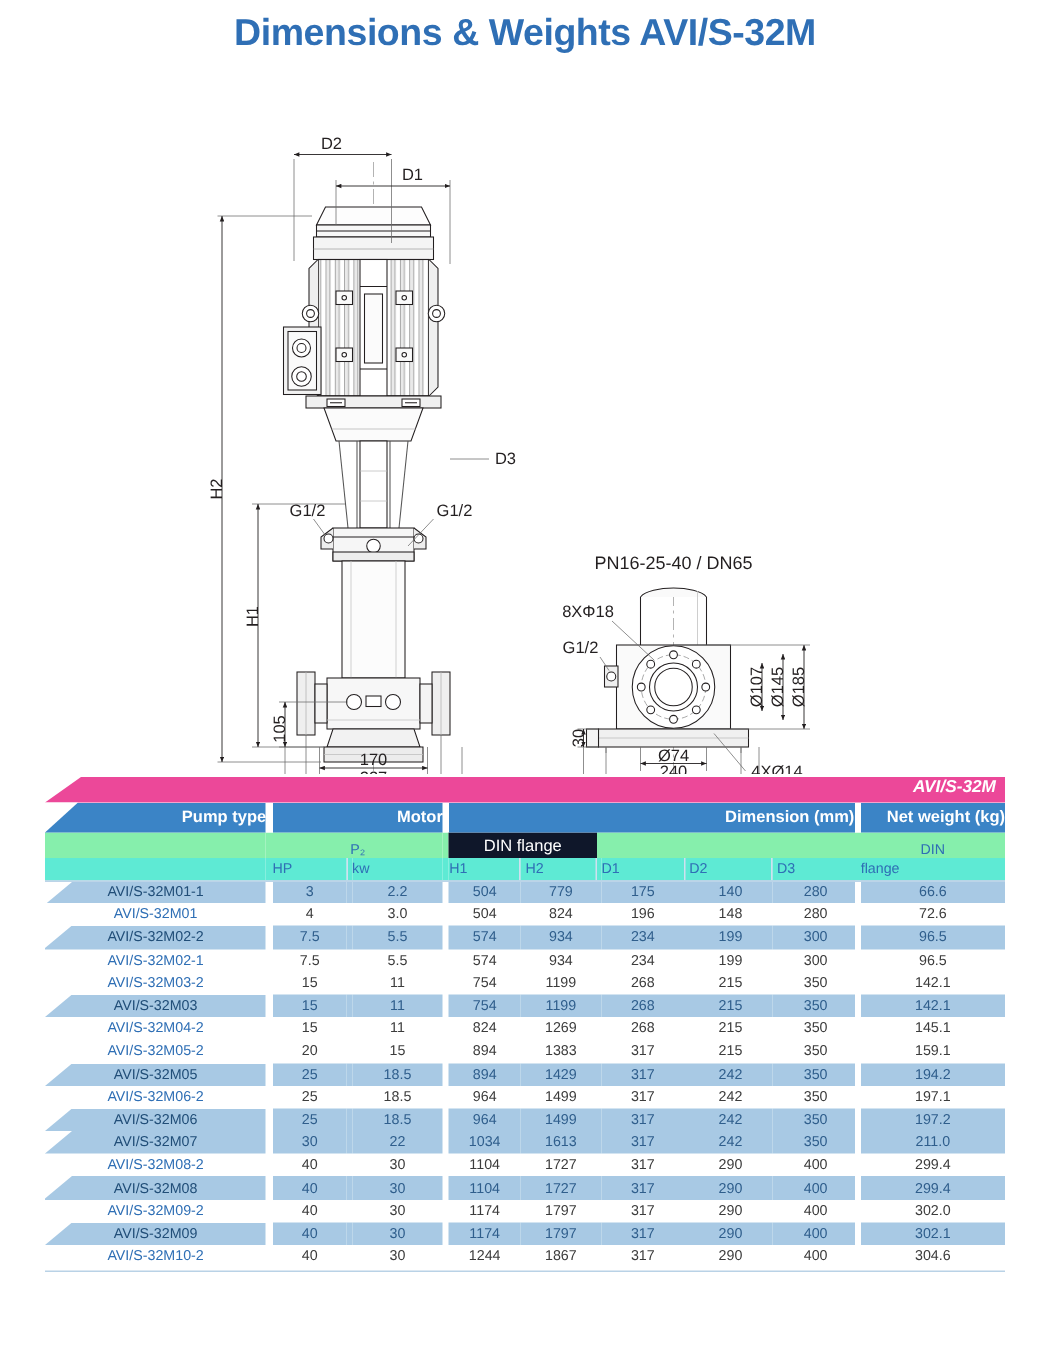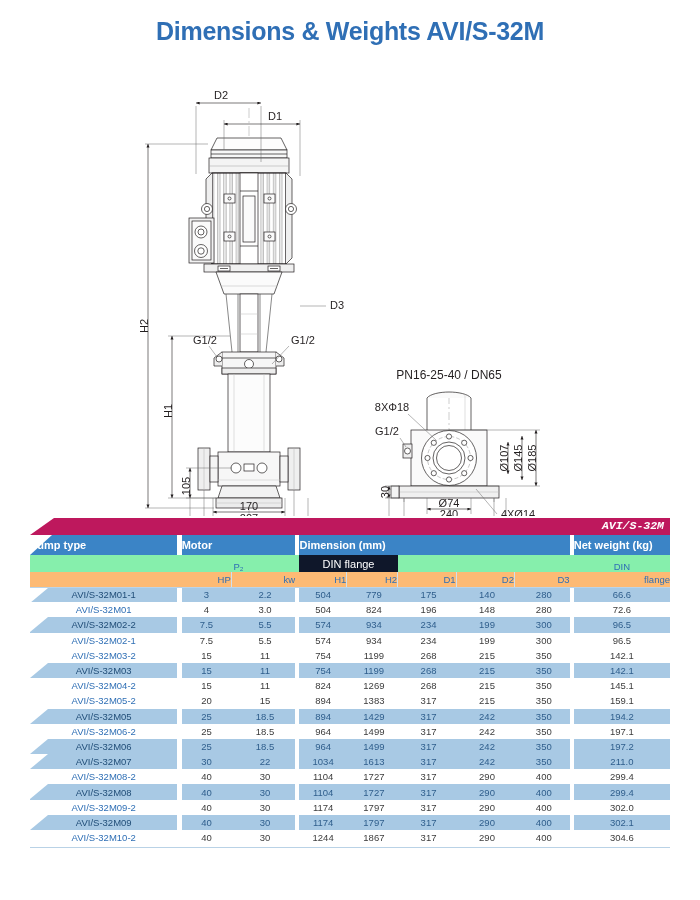--- a/index.html
+++ b/index.html
@@ -9,22 +9,22 @@
     background:#ffffff;
     font-family:"Liberation Sans", sans-serif;
     color:#231f20;
     overflow:hidden;
     position:relative;
   }
 
   
   #title-bar {
     height:46px;
-    display:flex; align-items:flex-end; justify-content:center;
-    padding-top:24px;
+    display:flex; align-items:flex-start; justify-content:center;
+    padding-top:8px;
   }
   #page-title {
     font-size:25px; font-weight:bold;
     color:#2f6fb5;
     letter-spacing:-0.3px;
   }
 
   
   #drawing-area {
     position:relative;
@@ -48,42 +48,41 @@
   table#spec-table {
     width:640px;
     border-collapse:collapse;
     font-size:9.5px;
   }
   #spec-table td, #spec-table th { padding:0; }
 
   .topband {
     position:relative;
     height:17px;
-    background:#be185d;
-    font-family:Liberation Mono, monospace;
+    background:#ec4899;
   }
   .topband .label {
     position:absolute; right:6px; top:1px;
     color:#ffffff; font-weight:bold; font-size:11.5px;
     font-style:italic;
   }
   .topband .notch {
     position:absolute; left:0; top:0;
     width:0; height:0;
     border-top:17px solid #ffffff;
     border-right:24px solid transparent;
   }
 
   .hdr-row { height:20px; }
   .hdr-cell {
     background:#3b84c6;
     color:#ffffff;
     font-weight:bold;
     font-size:11px;
-    text-align:left;
+    text-align:right;
     vertical-align:middle;
     position:relative;
   }
   .hdr-cell.blank { background:#ffffff; }
   .hdr-notch::before {
     content:"";
     position:absolute; left:0; top:0;
     width:0; height:0;
     border-top:20px solid #ffffff;
     border-right:22px solid transparent;
@@ -99,24 +98,24 @@
     padding-bottom:1px;
   }
   .sub-cell.dinflange {
     background:#0f172a; color:#ffffff;
     font-weight:normal; font-size:11px;
     vertical-align:middle; padding-bottom:0;
   }
 
   .unit-row { height:15px; }
   .unit-cell {
-    background:#fdba74;
+    background:#5eead4;
     color:#2f6fb5;
     font-size:9.5px;
-    text-align:right;
+    text-align:left;
     vertical-align:middle;
     border-bottom:1px solid #bcd4e8;
   }
   .unit-cell.sepline { border-left:1px solid #cfe0ef; }
 
   .data-row { height:15.2px; }
   .data-row td {
     text-align:center;
     vertical-align:middle;
     font-size:9.5px;

